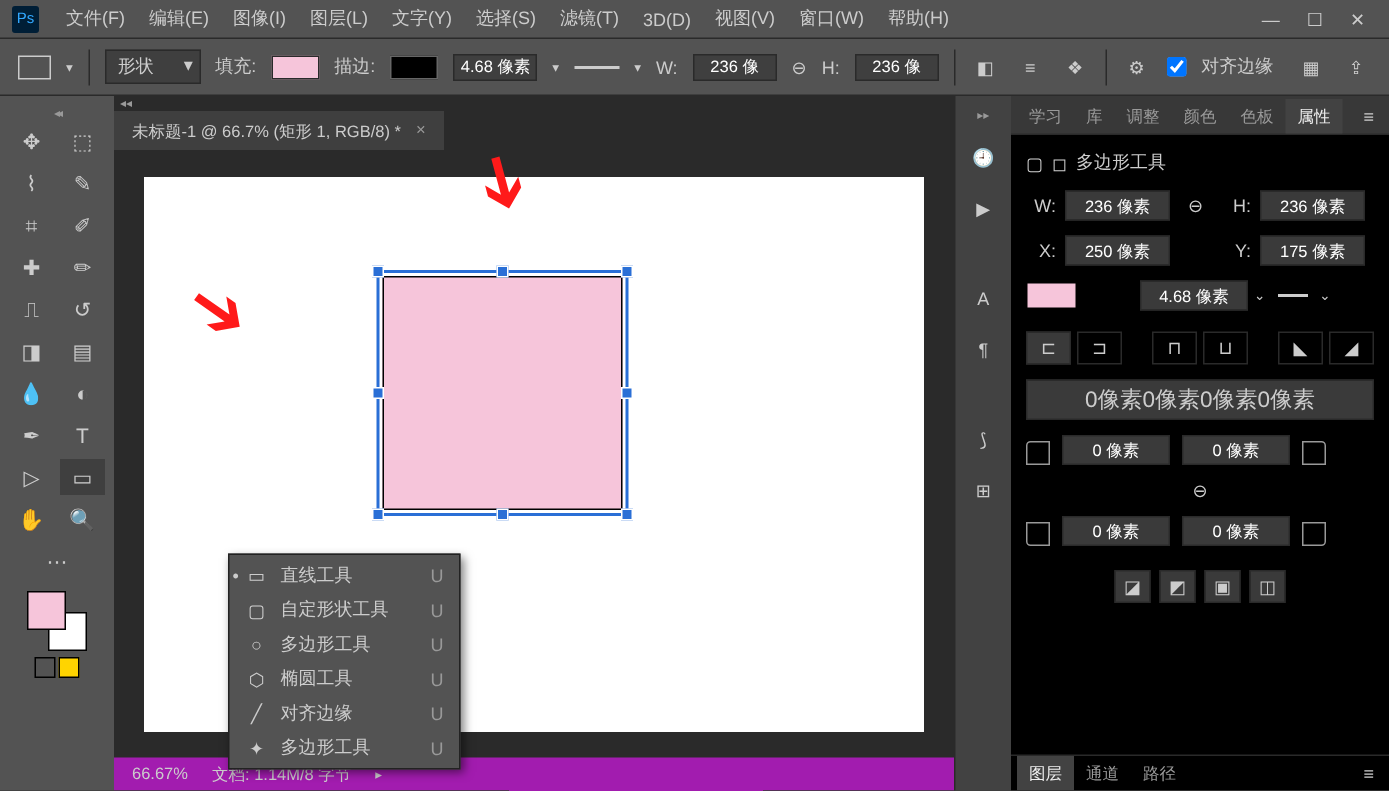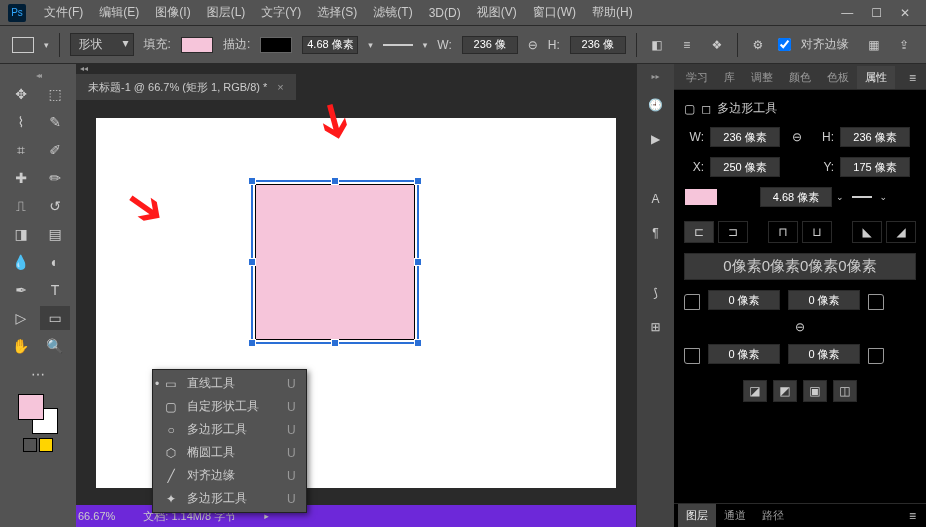--- a/index.html
+++ b/index.html
@@ -35,21 +35,21 @@
 .doc-tab .x{margin-left:10px;color:#999}
 .canvas-wrap{flex:1;display:flex;align-items:center;justify-content:center;position:relative}
 .canvas{width:520px;height:370px;background:#fff;position:relative}
 .shape-sel{position:absolute;left:155px;top:62px;width:168px;height:164px;border:2px solid #2a6fd6}
 .shape-sel::before{content:"";position:absolute;inset:2px;background:#f6c5da;border:1px solid #000}
 .handle{position:absolute;width:8px;height:8px;background:#2a6fd6;border:1px solid #fff}
 .h-tl{top:-5px;left:-5px}.h-tr{top:-5px;right:-5px}.h-bl{bottom:-5px;left:-5px}.h-br{bottom:-5px;right:-5px}
 .h-tm{top:-5px;left:calc(50% - 4px)}.h-bm{bottom:-5px;left:calc(50% - 4px)}
 .h-ml{left:-5px;top:calc(50% - 4px)}.h-mr{right:-5px;top:calc(50% - 4px)}
 .arrow{position:absolute;color:#ff1a1a;font-size:48px;transform:rotate(35deg);pointer-events:none}
-.statusbar{height:22px;background:#6d28d9;display:flex;align-items:center;padding:0 2px;gap:28px;font-size:11px;color:#ccc}
+.statusbar{height:22px;background:#a21caf;display:flex;align-items:center;padding:0 12px;gap:16px;font-size:11px;color:#ccc}
 .tool-flyout{position:absolute;left:76px;top:305px;background:#535353;border:1px solid #222;box-shadow:2px 2px 6px rgba(0,0,0,.5);z-index:100;padding:2px 0}
 .fly-item{display:flex;align-items:center;padding:3px 10px;gap:8px;white-space:nowrap;cursor:pointer;font-size:12px}
 .fly-item.sel::before{content:"•";position:absolute;left:2px}
 .fly-icon{width:16px;display:flex;justify-content:center;color:#ccc}
 .fly-key{margin-left:auto;color:#999;padding-left:20px}
 .right-col{width:38px;background:#424242;display:flex;flex-direction:column;align-items:center;padding-top:8px;gap:14px;border-left:1px solid #2a2a2a}
 .right-col .ic{width:20px;height:20px;display:flex;align-items:center;justify-content:center;color:#ccc;cursor:pointer}
 .panel-col{width:252px;background:#000000;display:flex;flex-direction:column}
 .panel-tabs{height:26px;display:flex;align-items:flex-end;padding:0 4px;border-bottom:1px solid #2a2a2a;background:#383838}
 .ptab{padding:4px 8px;font-size:11px;color:#999;cursor:pointer}

